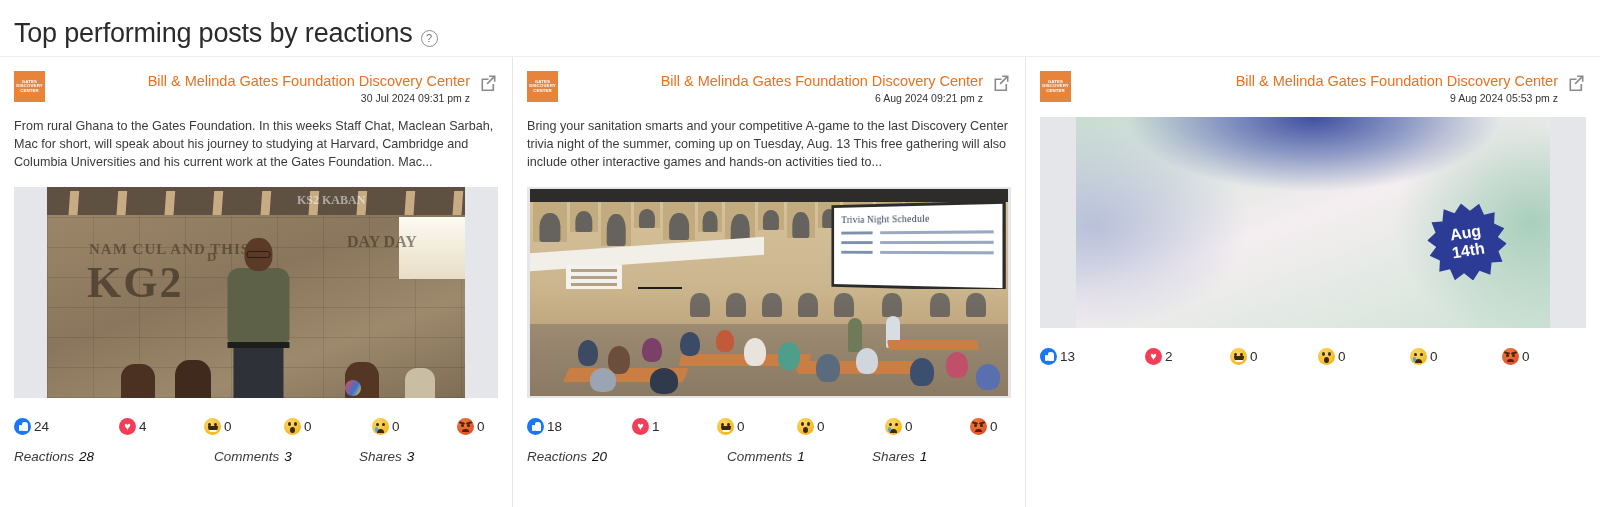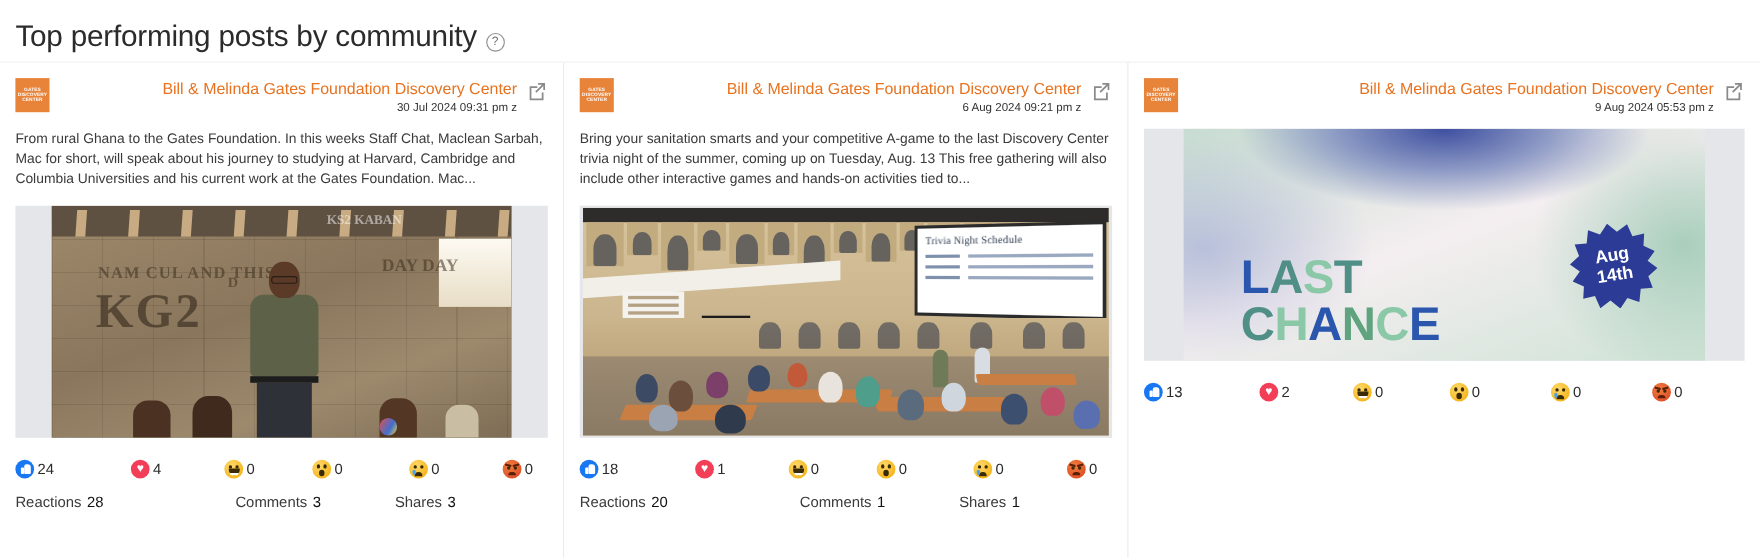--- a/index.html
+++ b/index.html
@@ -247,30 +247,30 @@
     background: #4aa3e8; border-radius: 50% 50% 50% 50% / 30% 30% 70% 70%; }
   .emo.angry .mouth { left: 5px; right: 5px; top: 11px; height: 3.5px;
     border-radius: 6px 6px 0 0; background: #5e1f08; }
   .emo.angry .brow { position: absolute; width: 6px; height: 2px; background: #5e1f08;
     top: 4px; border-radius: 1px; }
   .emo.angry .brow.l { left: 2px; transform: rotate(16deg); }
   .emo.angry .brow.r { right: 2px; transform: rotate(-16deg); }
   .emo.angry .eye { top: 6.5px; }
 
   .summary { display: flex; margin-top: 12px; }
-  .sum-item { font-size: 13.5px; color: #3a3a3a; }
+  .sum-item { font-size: 13.5px; color: #3a3a3a; font-style: italic; }
   .sum-item b { font-weight: 400; color: #111; margin-left: 5px; }
 </style>
 </head>
 <body>
 
 <div class="page">
 
   <div class="header">
-    <div class="header-title">Top performing posts by community</div>
+    <div class="header-title">Top performing posts by reactions</div>
     <div class="help-icon">?</div>
   </div>
 
   <div class="cards">
 
     <div class="card">
       <div class="card-head">
         <div class="avatar">
           <span>GATES</span>
           <span>DISCOVERY</span>
@@ -557,28 +557,20 @@
           <svg width="19" height="19" viewBox="0 0 19 19">
             <path d="M2.5 5.5 h7 v1.6 h-5.4 v9.4 h9.4 v-5.4 h1.6 v7 h-12.6 z" fill="#8a8a8a"></path>
             <path d="M10.2 2.5 h6.3 v6.3 h-1.6 v-3.6 l-6.2 6.2 -1.15 -1.15 6.2 -6.2 h-3.55 z" fill="#8a8a8a"></path>
           </svg>
         </span>
       </div>
 
 
       <div class="media">
         <div class="ph3">
-          <div class="lc">
-            <span class="l1">
-              <span class="c-blue">L</span><span class="c-teal">A</span><span class="c-mint">S</span><span class="c-teal">T</span>
-            </span>
-            <span class="l2">
-              <span class="c-teal">C</span><span class="c-mint">H</span><span class="c-blue">A</span><span class="c-green">N</span><span class="c-mint">C</span><span class="c-blue">E</span>
-            </span>
-          </div>
           <div class="badge">
             <b>Aug</b>
             <b>14th</b>
           </div>
         </div>
       </div>
 
       <div class="reactions">
         <div class="rx" style="width:105px">
           <span class="emo like"></span>

